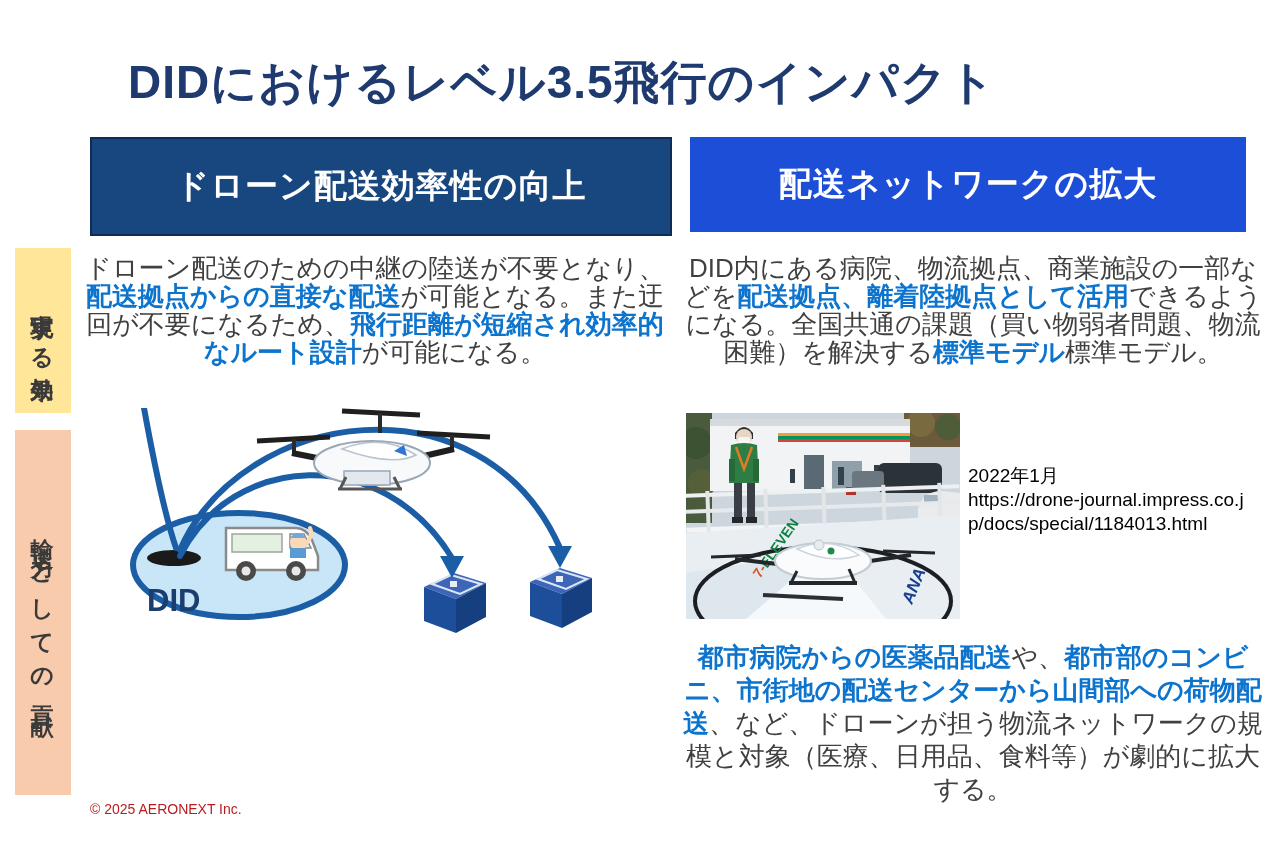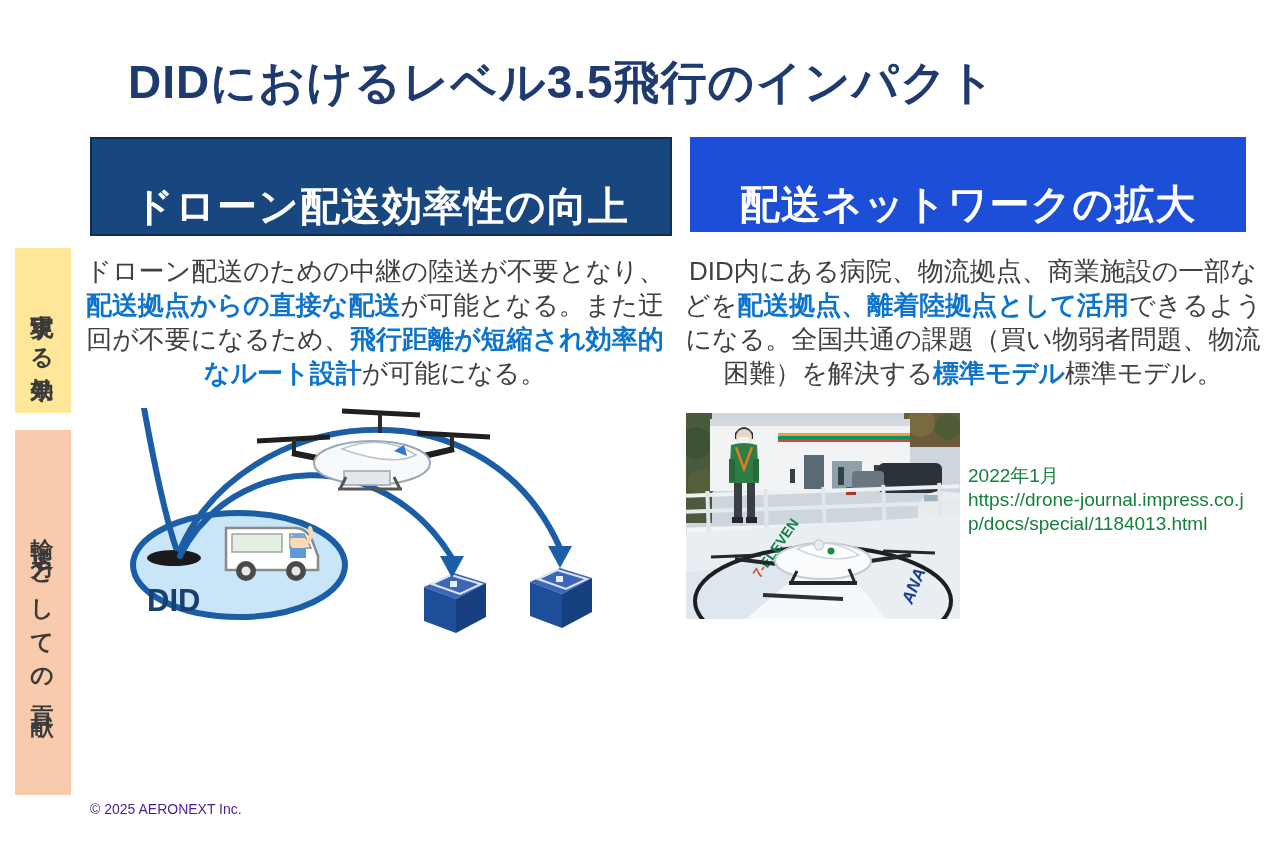--- a/index.html
+++ b/index.html
@@ -5,69 +5,70 @@
   html,body{margin:0;padding:0;background:#888;}
   .slide{
     position:relative;width:1280px;height:854px;background:#ffffff;
     font-family:"Liberation Sans","DejaVu Sans",sans-serif;overflow:hidden;margin:0 auto;
   }
   .title{
     position:absolute;left:0;top:52px;width:1124px;text-align:center;
     font-size:46px;font-weight:900;color:#1E3A6E;letter-spacing:1px;
   }
   .hdr{
-    position:absolute;height:95px;display:flex;align-items:flex-end;justify-content:center;
-    color:#ffffff;font-size:40px;font-weight:800;letter-spacing:1px;
+    position:absolute;height:95px;display:flex;align-items:center;justify-content:center;
+    color:#ffffff;font-size:33px;font-weight:800;letter-spacing:1px;
   }
   .hdr-left{left:90px;top:137px;width:578px;background:#17477E;border:2px solid #0E2C55;}
   .hdr-right{left:690px;top:137px;width:556px;background:#1d4ed8;}
   .side-label{
     position:absolute;left:15px;width:56px;
     writing-mode:vertical-rl;text-orientation:upright;
     display:flex;align-items:center;justify-content:center;
     font-size:23px;font-weight:700;color:#3A3A3A;
   }
   .side-yellow{top:248px;height:165px;background:#FFE699;letter-spacing:3px;}
   .side-orange{top:430px;height:365px;background:#F8CBAD;letter-spacing:9px;}
   .para{
-    position:absolute;text-align:center;font-size:26px;line-height:34px;color:#404040;
+    position:absolute;text-align:center;font-size:26px;line-height:28px;color:#404040;
   }
   .para .hl{color:#0D74CE;font-weight:800;}
   #para-left-top{left:80px;top:254px;width:590px;}
   #para-right-top{left:682px;top:254px;width:582px;}
   #para-left-bottom{left:80px;top:654px;width:590px;}
   #para-right-bottom{left:682px;top:641px;width:582px;line-height:33px;}
   .illu{position:absolute;left:92px;top:408px;width:560px;height:235px;}
   .photo{position:absolute;left:686px;top:413px;width:274px;height:206px;}
   .caption{
     position:absolute;left:968px;top:464px;width:290px;
-    font-size:19px;line-height:24px;color:#15803d;text-align:left;
+    font-size:19px;line-height:24px;color:#000000;text-align:left;
   }
   .caption .url{word-break:break-all;}
-  .copyright{position:absolute;left:90px;top:801px;font-size:14px;color:#4c1d95;}
+  .copyright{position:absolute;left:90px;top:801px;font-size:14px;color:#b91c1c;}
 </style>
 </head>
 <body>
 
 <div class="slide">
 
   <div class="title">DIDにおけるレベル3.5飛行のインパクト</div>
 
   <div class="hdr hdr-left">
     <span>ドローン配送効率性の向上</span>
   </div>
   <div class="hdr hdr-right">
     <span>配送ネットワークの拡大</span>
   </div>
 
   <div class="side-label side-yellow">実現する効果</div>
   <div class="side-label side-orange">輸送力としての貢献</div>
 
   <div class="para" id="para-left-top"><span>ドローン配送のための中継の陸送が不要となり、</span><span class="hl">配送拠点からの直接な配送</span><span>が可能となる。また迂回が不要になるため、</span><span class="hl">飛行距離が短縮され効率的なルート設計</span><span>が可能になる。</span></div>
   <div class="para" id="para-right-top"><span>DID内にある病院、物流拠点、商業施設の一部などを</span><span class="hl">配送拠点、離着陸拠点として活用</span><span>できるようになる。全国共通の課題（買い物弱者問題、物流困難）を解決する</span><span class="hl">標準モデル</span><span>標準モデル。</span></div>
+  <div class="para" id="para-right-bottom"><span class="hl">都市病院からの医薬品配送</span><span>や、</span><span class="hl">都市部のコンビニ、市街地の配送センターから山間部への荷物配送</span><span>、など、ドローンが担う物流ネットワークの規模と対象（医療、日用品、食料等）が劇的に拡大する。</span></div>
 
   <svg class="illu" viewBox="0 0 560 235">
 
     <g>
       <ellipse cx="147" cy="157" rx="106" ry="52" fill="#C9E6F8" stroke="#1B5EA6" stroke-width="6"></ellipse>
       <ellipse cx="82" cy="150" rx="27" ry="8" fill="#1a1a1a"></ellipse>
       <text x="55" y="203" font-size="31" font-weight="bold" fill="#1B3E70">DID</text>
     </g>
 
     <g fill="none" stroke="#1B5EA6" stroke-width="6" stroke-linecap="round">

